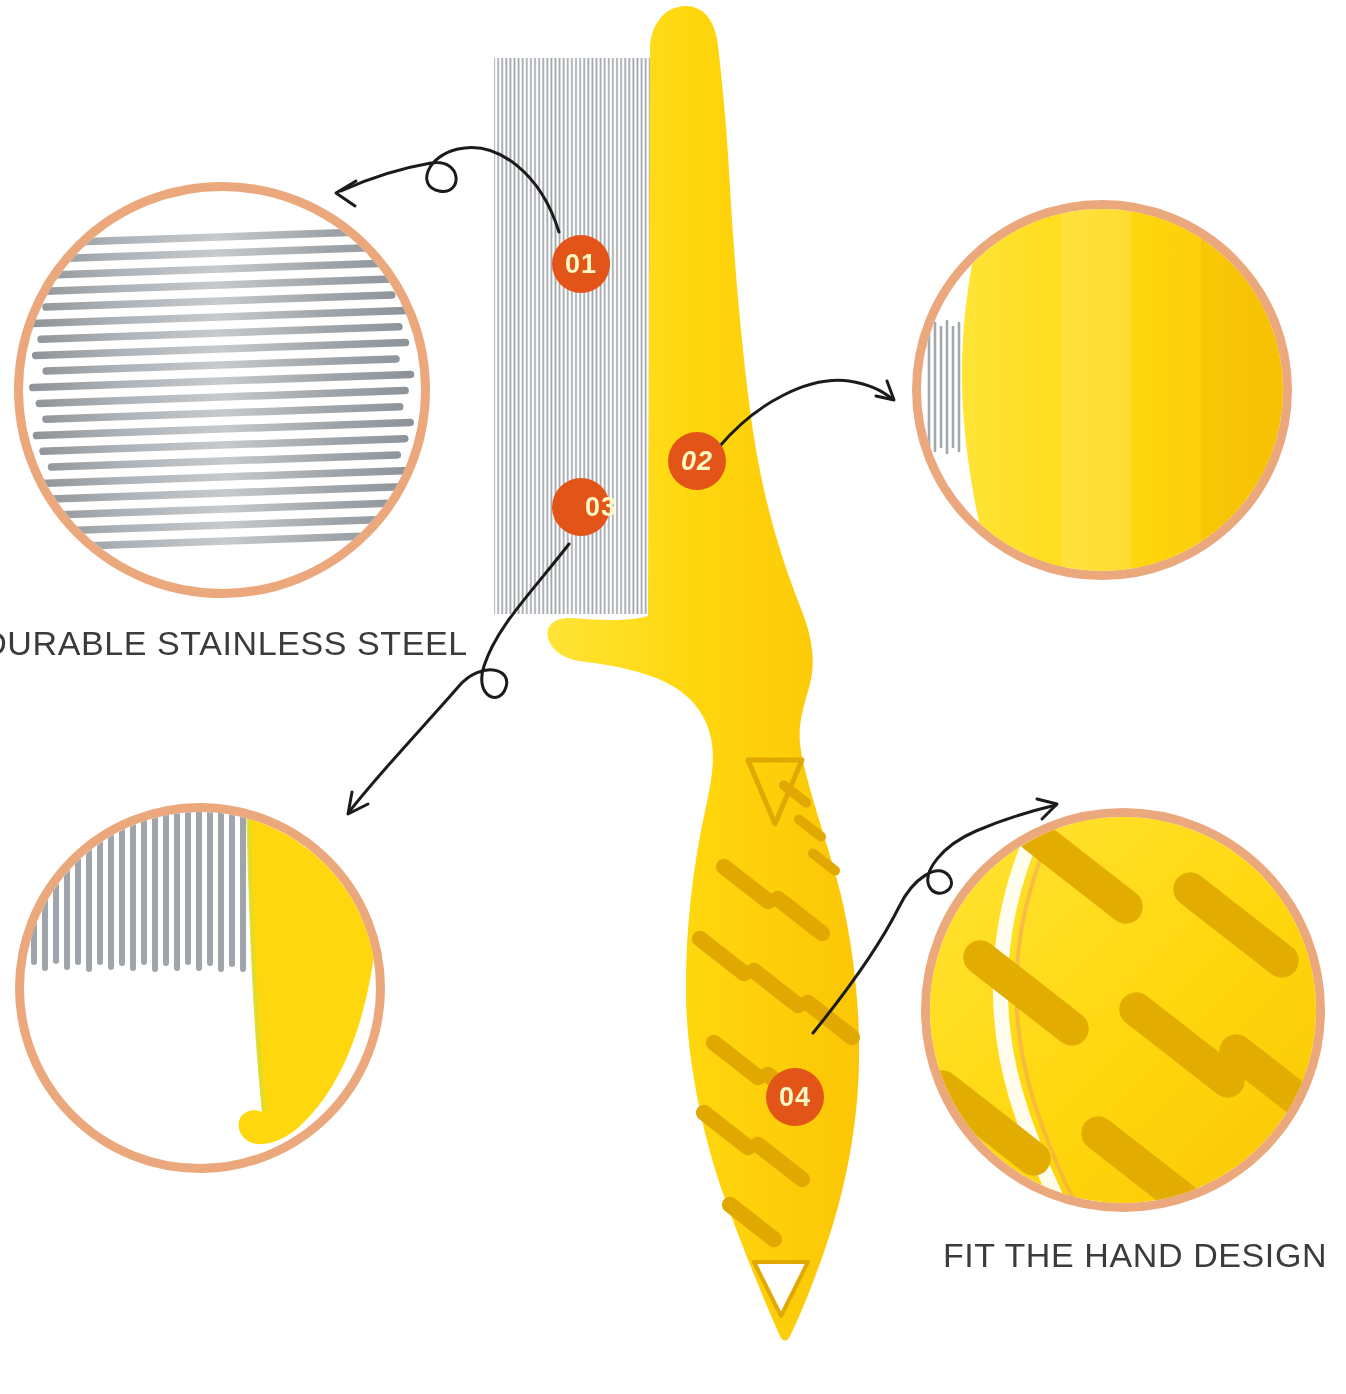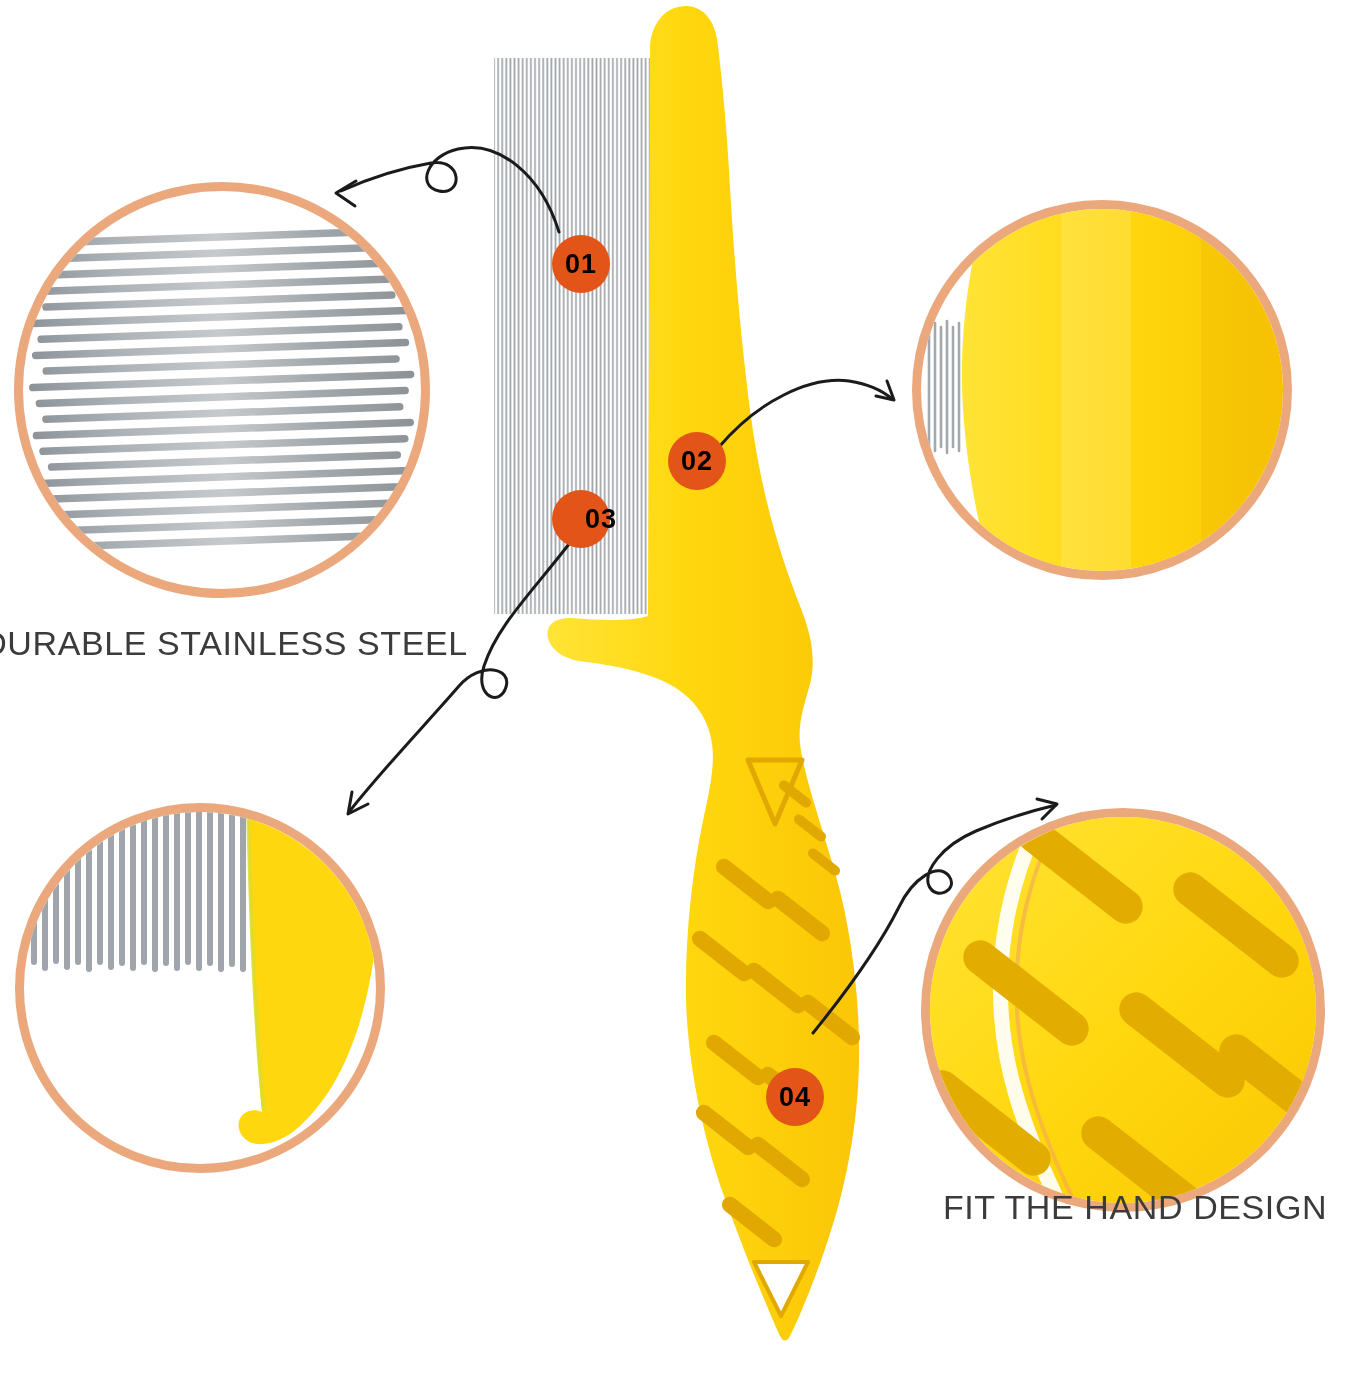--- a/index.html
+++ b/index.html
@@ -14,36 +14,36 @@
     overflow:hidden; background:#fff;
   }
   .callout svg { width:100%; height:100%; }
   .callout-steel  { left:14px;  top:182px; width:416px; height:416px; }
   .callout-plastic{ left:912px; top:200px; width:380px; height:380px; }
   .callout-gaps   { left:15px;  top:803px; width:370px; height:370px; }
   .callout-hand   { left:921px; top:808px; width:404px; height:404px; }
 
   .badge {
     position:absolute; width:58px; height:58px; border-radius:50%;
-    background:#E25417; color:#000000; display:flex; align-items:center; justify-content:center;
+    background:#E25417; color:#fef9c3; display:flex; align-items:center; justify-content:center;
     font-size:27px; font-weight:bold; letter-spacing:1px; z-index:6;
   }
   .badge-01 { left:552px; top:235px; }
-  .badge-02 { left:668px; top:432px; }
-  .badge-03 { left:552px; top:490px;padding-left:40px; }
+  .badge-02 { left:668px; top:432px;font-style:italic; }
+  .badge-03 { left:552px; top:478px;padding-left:40px; }
   .badge-04 { left:766px; top:1068px; }
 
   .feature-label {
     position:absolute; transform:translateX(-50%);
     font-size:34px; color:#3B3B3B; letter-spacing:.6px; white-space:nowrap; z-index:5;
   }
   .label-steel  { left:225px;  top:624px; }
   .label-plastic{ left:1102px; top:624px; }
   .label-gaps   { left:222px;  top:1256px; }
-  .label-hand   { left:1135px; top:1188px; }
+  .label-hand   { left:1135px; top:1236px; }
 </style>
 </head>
 <body>
 
 <div class="canvas">
 
   <svg class="layer" viewBox="0 0 1346 1394" style="z-index:1;">
     <defs>
       <linearGradient id="yg" x1="0" y1="0" x2="1" y2="0">
         <stop offset="0" stop-color="#FFE437"></stop>

